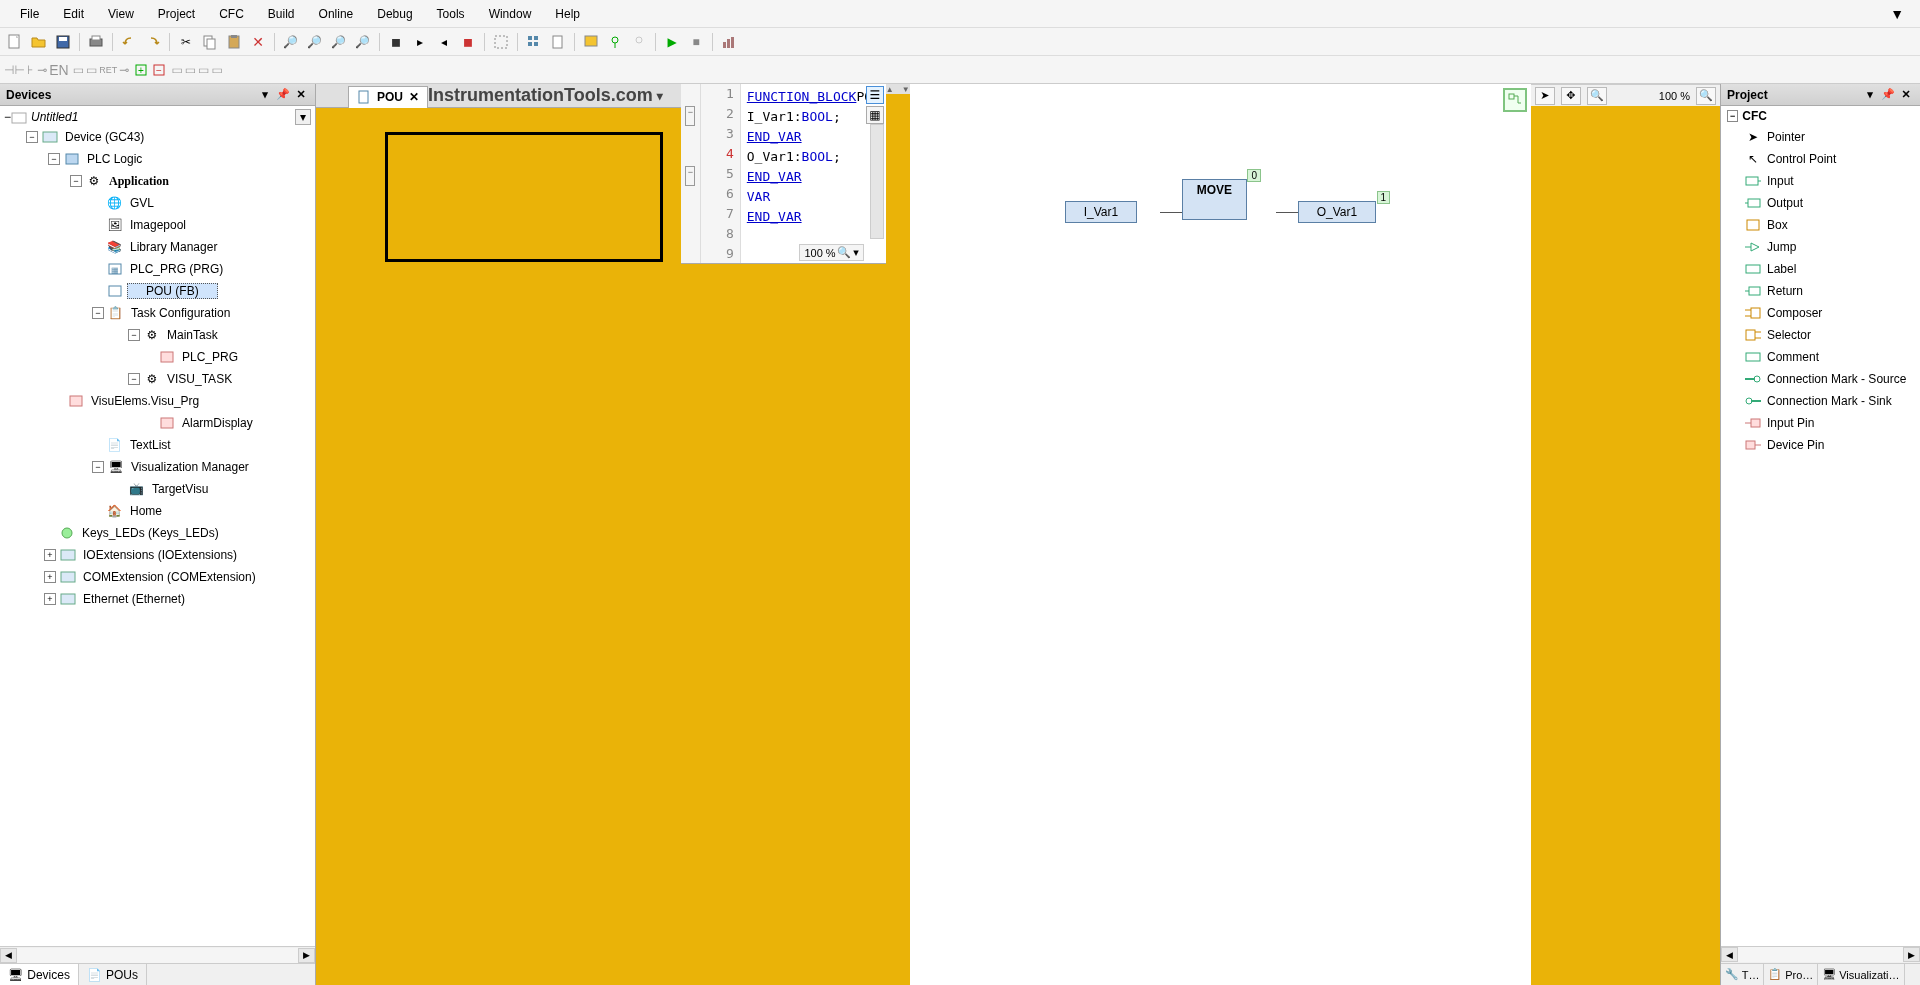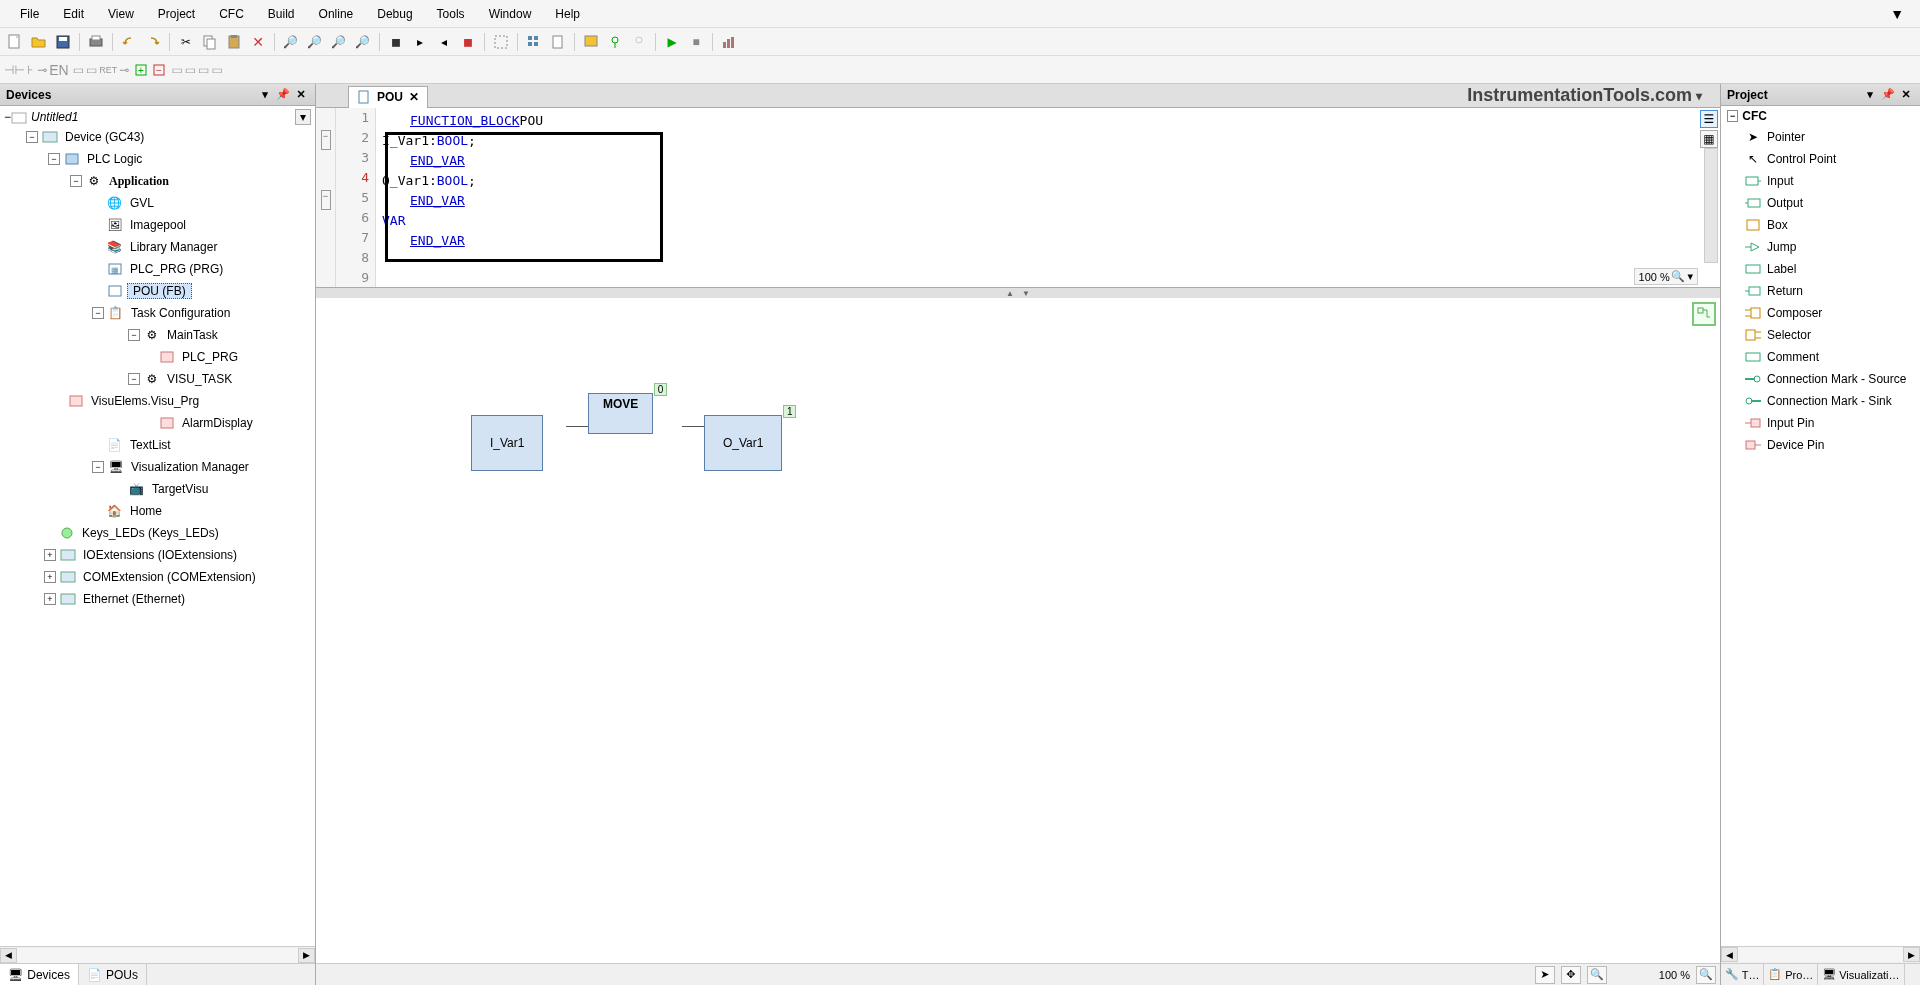--- a/index.html
+++ b/index.html
@@ -23,59 +23,59 @@
 
 .tree-wrap { flex: 1; background: #fff; overflow: auto; position: relative; }
 .tree-root { padding: 2px 0; }
 .tree-top { display:flex; align-items:center; padding: 1px 4px; }
 .tree-top .title { font-style: italic; margin-left: 4px; }
 .tree-top .combo-btn { margin-left: auto; border: 1px solid #aaa; background: #f0f0f0; width: 16px; height: 16px; display: flex; align-items: center; justify-content: center; cursor: pointer; }
 .tree-node { display: flex; align-items: center; height: 22px; padding-left: 0; white-space: nowrap; }
 .tree-node .toggle { width: 12px; text-align: center; font-size: 9px; border: 1px solid #888; background: #fff; line-height: 10px; margin-right: 3px; cursor:pointer; }
 .tree-node .icon { width: 18px; height: 16px; display:inline-flex; align-items:center; justify-content:center; margin-right: 3px; }
 .tree-node .label { padding: 1px 3px; }
-.tree-node.selected .label { background: #d0e4fc; border: 1px dotted #555; padding: 0 5px; }
+.tree-node.selected .label { background: #d0e4fc; border: 1px dotted #555; padding: 0 18px; }
 .tree-node.bold .label { font-weight: bold; font-family: Liberation Serif, serif; }
 
 .tree-hscroll { height: 17px; background: #f0f0f0; border-top: 1px solid #ccc; display:flex; align-items: center; }
 .scroll-btn { width: 17px; height: 15px; background: #e8e8e8; border: 1px solid #ccc; display:flex; align-items:center; justify-content:center; font-size: 9px; cursor:pointer; }
 .scroll-track { flex:1; background: #f5f5f5; height: 15px; }
 
 .bottom-tabs { display: flex; background: #f0f0f0; border-top: 1px solid #ccc; height: 22px; }
 .bottom-tab { display:flex; align-items:center; padding: 0 8px; border-right: 1px solid #ccc; cursor:pointer; gap: 4px; }
 .bottom-tab.active { background: #fff; }
 
-.center-panel { flex: 1; display: flex; flex-direction: column; background: #eab308; }
+.center-panel { flex: 1; display: flex; flex-direction: row; background: #eab308; }
 .editor-tabs { display: flex; align-items: center; background: #e0e0e0; height: 24px; border-bottom: 1px solid #aaa; }
 .editor-tab { display: flex; align-items: center; background: #fff; border: 1px solid #aaa; border-bottom: none; padding: 2px 8px; gap: 6px; height: 22px; margin-top: 2px; margin-left: 32px; }
 .editor-tab .close { cursor:pointer; font-weight: bold; }
 .watermark { margin-left: auto; font-size: 18px; font-weight: bold; color: #444; padding-right: 18px; display:flex; align-items:center; gap:4px; }
 
 .code-area { display: flex; background: #fff; height: 180px; position: relative; border-bottom: 1px solid #aaa; }
 .fold-gutter { width: 20px; background: #f5f5f5; border-right: 1px solid #ddd; padding-top: 2px; }
 .fold-mark { display: flex; justify-content: center; height: 20px; font-size: 9px; color: #666; border: 1px solid #999; width: 10px; margin: 0 auto; line-height: 10px; }
 .line-gutter { width: 40px; background: #f5f5f5; border-right: 1px solid #ddd; text-align: right; padding: 2px 6px 0 0; color: #888; font-family: Consolas, monospace; font-size: 13px; }
 .line-gutter div { height: 20px; }
 .code-body { flex: 1; padding: 2px 6px; font-family: Consolas, monospace; font-size: 13px; position: relative; }
 .code-line { height: 20px; display: flex; align-items: center; }
 .kw { color: #0000cc; }
-.underline { text-decoration: underline; margin-left: 28px; }
+.underline { text-decoration: underline; }
 .type { color: #0000cc; }
 .highlight-box { position: absolute; border: 3px solid #000; left: 385px; top: 132px; width: 278px; height: 130px; pointer-events:none; }
 
 .zoom-bar { position: absolute; bottom: 2px; right: 22px; display:flex; align-items:center; gap: 2px; background: #f5f5f5; border: 1px solid #ccc; padding: 1px 4px; font-size: 11px; }
 .side-btns { position:absolute; right:2px; top:2px; display:flex; flex-direction: column; gap:2px; }
 .side-btn { width:18px; height:18px; border:1px solid #aaa; background:#f5f5f5; display:flex; align-items:center; justify-content:center; cursor:pointer; }
 .side-btn.active { border-color: #4a90d9; background: #e5f3ff; }
 
 .splitter-row { height: 10px; background: #e0e0e0; display:flex; justify-content:center; align-items:center; gap:8px; font-size: 8px; color: #666; }
 
 .diagram-area { flex: 1; background: #fff; position: relative; overflow: hidden; }
 .cfc-block { position: absolute; }
-.cfc-box { background: #d4e3f4; border: 1px solid #5a7fa5; padding: 20px 18px; font-size: 12px; text-align: center; }
+.cfc-box { background: #d4e3f4; border: 1px solid #5a7fa5; padding: 3px 18px; font-size: 12px; text-align: center; }
 .cfc-move { background: #d4e3f4; border: 1px solid #5a7fa5; padding: 3px 14px; font-size: 12px; font-weight: bold; }
 .wire { position: absolute; background: #555; height: 1px; }
 .badge { position: absolute; background: #d8f5d8; border: 1px solid #8bc48b; font-size: 10px; padding: 0 3px; }
 .corner-btn { position:absolute; right:4px; top:4px; width:24px; height:24px; border:2px solid #7fc47f; background: #f0fff0; display:flex; align-items:center; justify-content:center; }
 
 .bottom-tools { display:flex; align-items:center; justify-content:flex-end; height: 22px; background:#f0f0f0; border-top:1px solid #ccc; padding: 0 4px; gap: 6px; font-size: 11px; }
 .tool-mini { width: 20px; height: 18px; border:1px solid #bbb; background:#f8f8f8; display:flex; align-items:center; justify-content:center; cursor:pointer; }
 
 .right-panel { width: 200px; background: #e8e8e8; display:flex; flex-direction: column; border-left: 1px solid #aaa; }
 .toolbox-body { flex:1; background: #fff; overflow: auto; }

